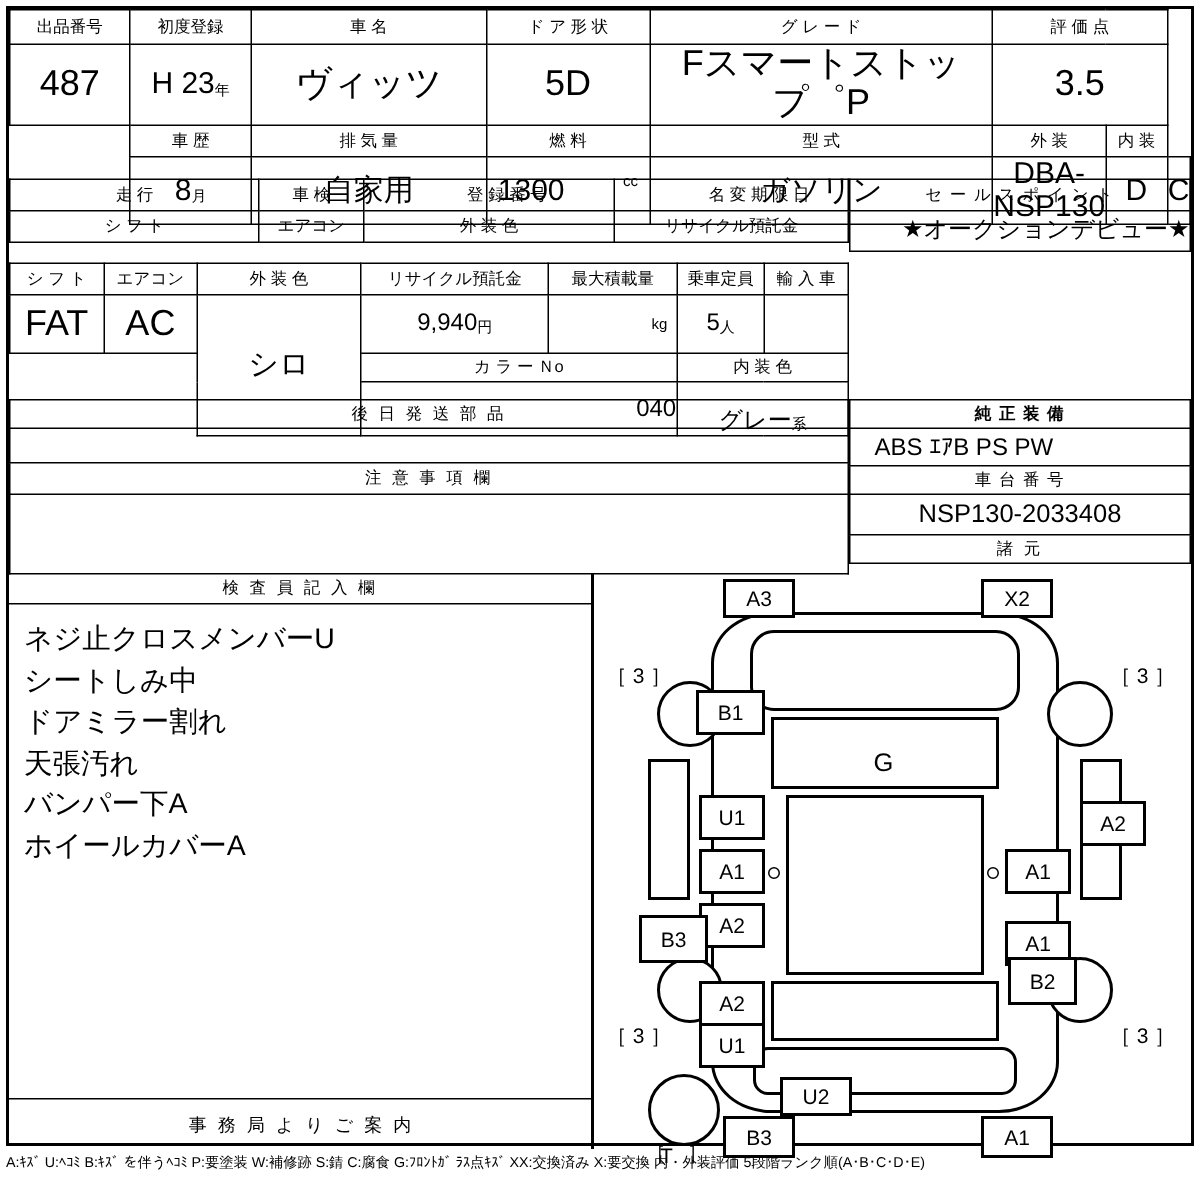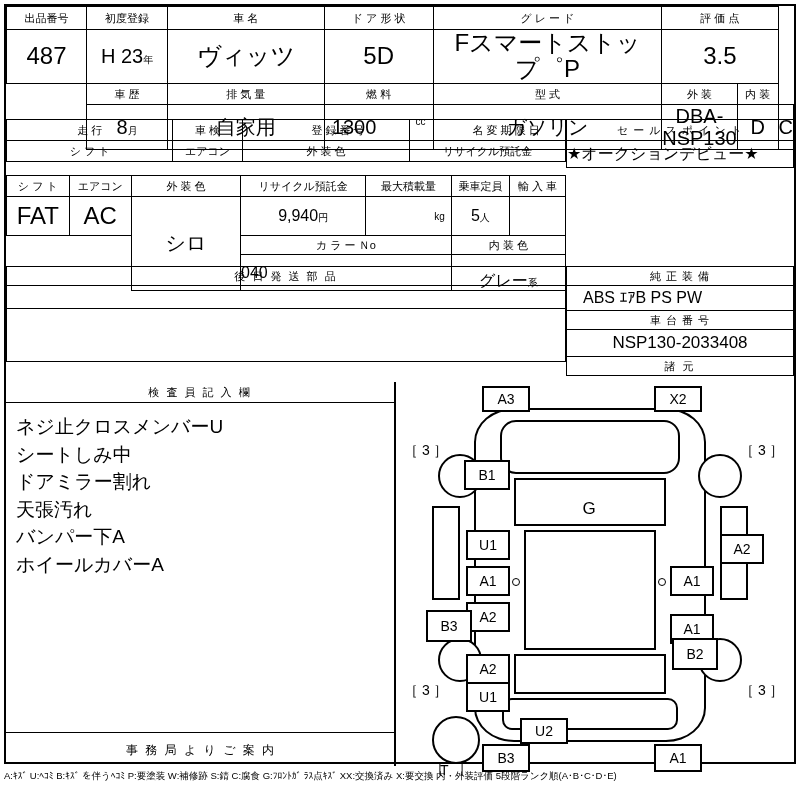--- a/index.html
+++ b/index.html
@@ -2,21 +2,21 @@
 <html><head>
 <meta charset="utf-8">
 <style>
   html,body{margin:0;padding:0;background:#fff;}
   body{width:800px;height:800px;font-family:"Liberation Sans","DejaVu Sans",sans-serif;color:#000;}
   .sheet{position:relative;width:800px;height:800px;box-sizing:border-box;}
   .frame{position:absolute;left:4px;top:4px;width:792px;height:760px;border:2px solid #000;box-sizing:border-box;}
   table{border-collapse:collapse;}
   .lbl{font-size:11px;text-align:center;line-height:1.1;}
   .val{font-size:20px;text-align:center;line-height:1.1;}
-  .val-s{font-size:16px;text-align:left;line-height:1.1;}
+  .val-s{font-size:16px;text-align:right;line-height:1.1;}
   .val-l{font-size:24px;text-align:center;line-height:1.1;}
   td{border:1px solid #000;padding:0;vertical-align:middle;}
   .nb{border:none;}
   .sub{font-size:10px;}
   .unit{font-size:10px;}
   
   .topgrid{position:absolute;left:0;top:0;width:788px;}
   
   .lcol{position:absolute;left:0;top:113px;width:560px;}
   .rcol{position:absolute;left:560px;top:113px;width:228px;}
@@ -166,20 +166,23 @@
 
     <table style="position:absolute;left:0;top:260px;width:560px;">
       <tbody>
           <tr>
             <td class="lbl" style="height:18px;letter-spacing:2px;">後 日 発 送 部 品</td>
           </tr>
       <tr>
             <td style="height:22px;" class="val-s"></td>
           </tr>
       <tr>
+            <td class="lbl" style="height:20px;letter-spacing:2px;">注 意 事 項 欄</td>
+          </tr>
+      <tr>
             <td style="height:52px;" class="val-s"></td>
           </tr>
     </tbody>
       </table>
 
     <table class="rcol">
       <tbody>
           <tr>
             <td class="lbl" style="width:228px;height:20px;letter-spacing:1px;">セ ー ル ス ポ イ ン ト</td>
           </tr>
@@ -188,21 +191,21 @@
           </tr>
       <tr>
             <td class="nb" style="border-left:none;border-right:none;border-bottom:none;height:97px;"></td>
           </tr>
     </tbody>
       </table>
 
     <table style="position:absolute;left:560px;top:260px;width:228px;">
       <tbody>
           <tr>
-            <td class="lbl" style="height:18px;letter-spacing:1px;">純 正 装 備</td>
+            <td class="lbl" style="height:18px;letter-spacing:1px;font-weight:bold;">純 正 装 備</td>
           </tr>
       <tr>
             <td style="height:24px;font-size:16px;padding-left:16px;">ABS ｴｱB PS PW</td>
           </tr>
       <tr>
             <td class="lbl" style="height:18px;letter-spacing:1px;">車 台 番 号</td>
           </tr>
       <tr>
             <td style="height:26px;font-size:17px;text-align:center;">NSP130-2033408</td>
           </tr>

